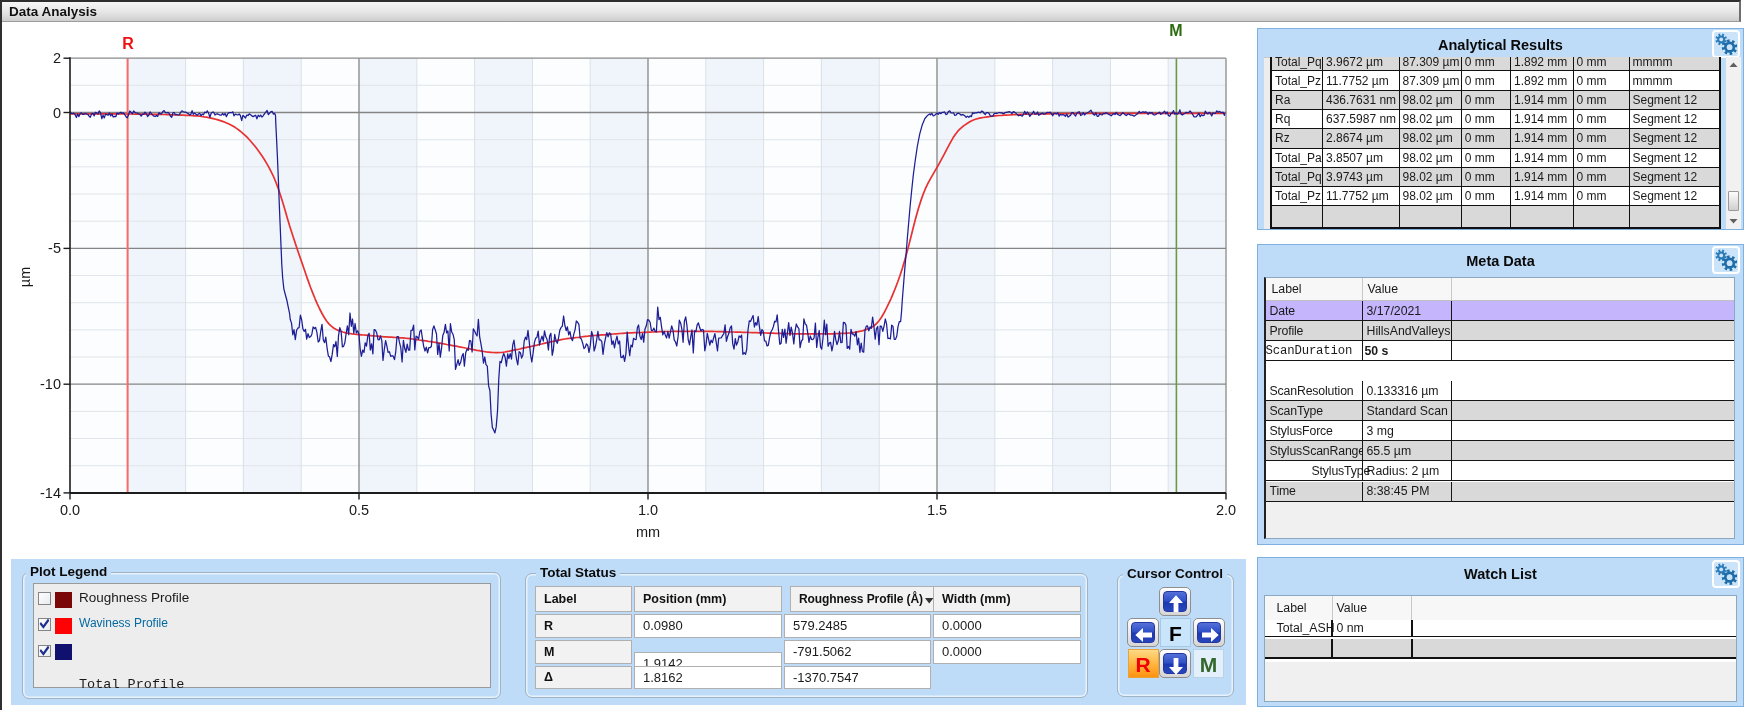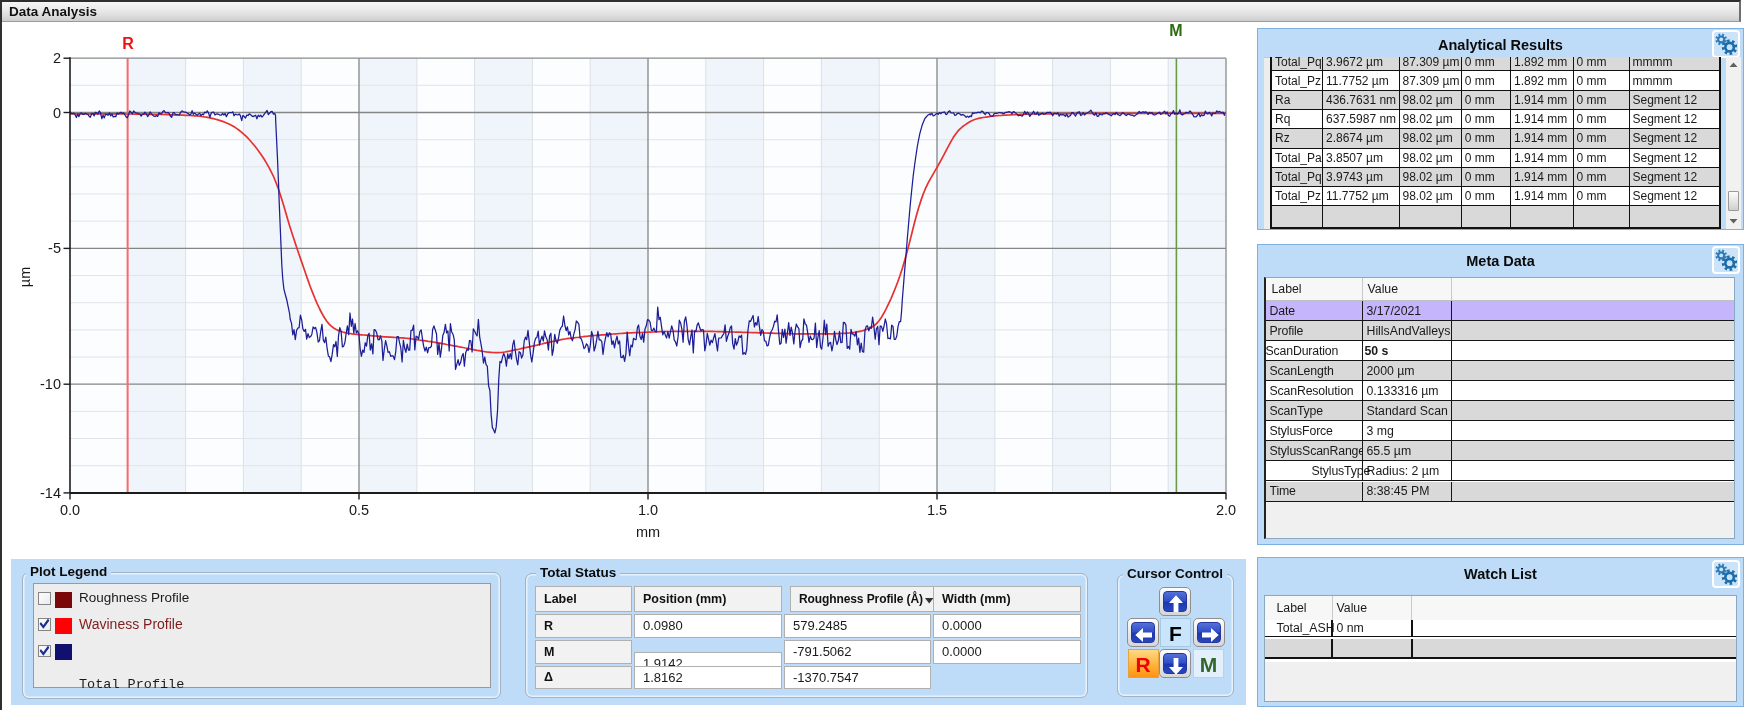--- a/index.html
+++ b/index.html
@@ -125,21 +125,21 @@
 <div style="position:absolute;left:33px;top:583px;width:458px;height:105px;background:#ededed;border:1px solid #9a9a9a;"></div>
 <div style="position:absolute;left:38px;top:592px;width:12.5px;height:12.5px;background:linear-gradient(135deg,#fdfdfd,#e8ecef);border:1px solid #858585;box-sizing:border-box;"></div>
 <div style="position:absolute;left:55px;top:591.5px;width:16.5px;height:16px;background:#7a0808;"></div>
 <div style="position:absolute;left:79px;top:590px;font-size:13.5px;color:#1a1a1a;">Roughness Profile</div>
 <div style="position:absolute;left:38px;top:618.3px;width:12.5px;height:12.5px;background:linear-gradient(135deg,#fdfdfd,#e8ecef);border:1px solid #858585;box-sizing:border-box;">
     <svg width="11" height="11" viewBox="0 0 11 11" style="position:absolute;left:0px;top:-1px;">
       <path d="M2,5 L4.3,8 L9,1.5 L9.6,2.6 L4.4,9.9 L1.3,6 Z" fill="#20308f" stroke="#20308f" stroke-width="1.1"></path>
     </svg>
   </div>
 <div style="position:absolute;left:55px;top:617.8px;width:16.5px;height:16px;background:#fd0205;"></div>
-<div style="position:absolute;left:79px;top:616.3px;font-size:14px;color:#7f1d1d;">Waviness Profile</div>
+<div style="position:absolute;left:79px;top:616.3px;font-size:12px;color:#0369a1;">Waviness Profile</div>
 <div style="position:absolute;left:38px;top:644.6px;width:12.5px;height:12.5px;background:linear-gradient(135deg,#fdfdfd,#e8ecef);border:1px solid #858585;box-sizing:border-box;">
     <svg width="11" height="11" viewBox="0 0 11 11" style="position:absolute;left:0px;top:-1px;">
       <path d="M2,5 L4.3,8 L9,1.5 L9.6,2.6 L4.4,9.9 L1.3,6 Z" fill="#20308f" stroke="#20308f" stroke-width="1.1"></path>
     </svg>
   </div>
 <div style="position:absolute;left:55px;top:644.1px;width:16.5px;height:16px;background:#10106e;"></div>
 <div style="position:absolute;left:79px;top:677px;font-size:13.5px;color:#1a1a1a;font-family:Liberation Mono, monospace;">Total Profile</div>
 
 <div class="gbox" style="left:525px;top:573px;width:563px;height:124.5px;"></div>
 <div class="glabel" style="left:536px;top:565px;">Total Status</div>
@@ -342,28 +342,22 @@
       <div class="mdvc" style="left:96px;"></div>
       <div class="mdvc" style="left:185px;"></div>
     </div>
     <div class="mdrow" style="top:43.0px;background:#d9d9d9;">
       <div class="mdt" style="left:4px;width:92px;overflow:hidden;letter-spacing:-0.15px;">Profile</div>
       <div class="mdt" style="left:101px;">HillsAndValleys</div>
       <div class="mdvc" style="left:96px;"></div>
       <div class="mdvc" style="left:185px;"></div>
     </div>
     <div class="mdrow" style="top:63.1px;background:#ffffff;">
-      <div class="mdt" style="left:0;width:92px;overflow:hidden;letter-spacing:-0.15px;">ScanDuration</div>
+      <div class="mdt" style="left:0;width:92px;overflow:hidden;letter-spacing:-0.15px;font-family:Liberation Mono, monospace;">ScanDuration</div>
       <div class="mdt" style="left:99px;font-weight:bold;">50 s</div>
-      <div class="mdvc" style="left:96px;"></div>
-      <div class="mdvc" style="left:185px;"></div>
-    </div>
-    <div class="mdrow" style="top:83.1px;background:#d9d9d9;">
-      <div class="mdt" style="left:4px;width:92px;overflow:hidden;letter-spacing:-0.15px;">ScanLength</div>
-      <div class="mdt" style="left:101px;">2000 µm</div>
       <div class="mdvc" style="left:96px;"></div>
       <div class="mdvc" style="left:185px;"></div>
     </div>
     <div class="mdrow" style="top:103.2px;background:#ffffff;">
       <div class="mdt" style="left:4px;width:92px;overflow:hidden;letter-spacing:-0.15px;">ScanResolution</div>
       <div class="mdt" style="left:101px;">0.133316 µm</div>
       <div class="mdvc" style="left:96px;"></div>
       <div class="mdvc" style="left:185px;"></div>
     </div>
     <div class="mdrow" style="top:123.2px;background:#d9d9d9;">

